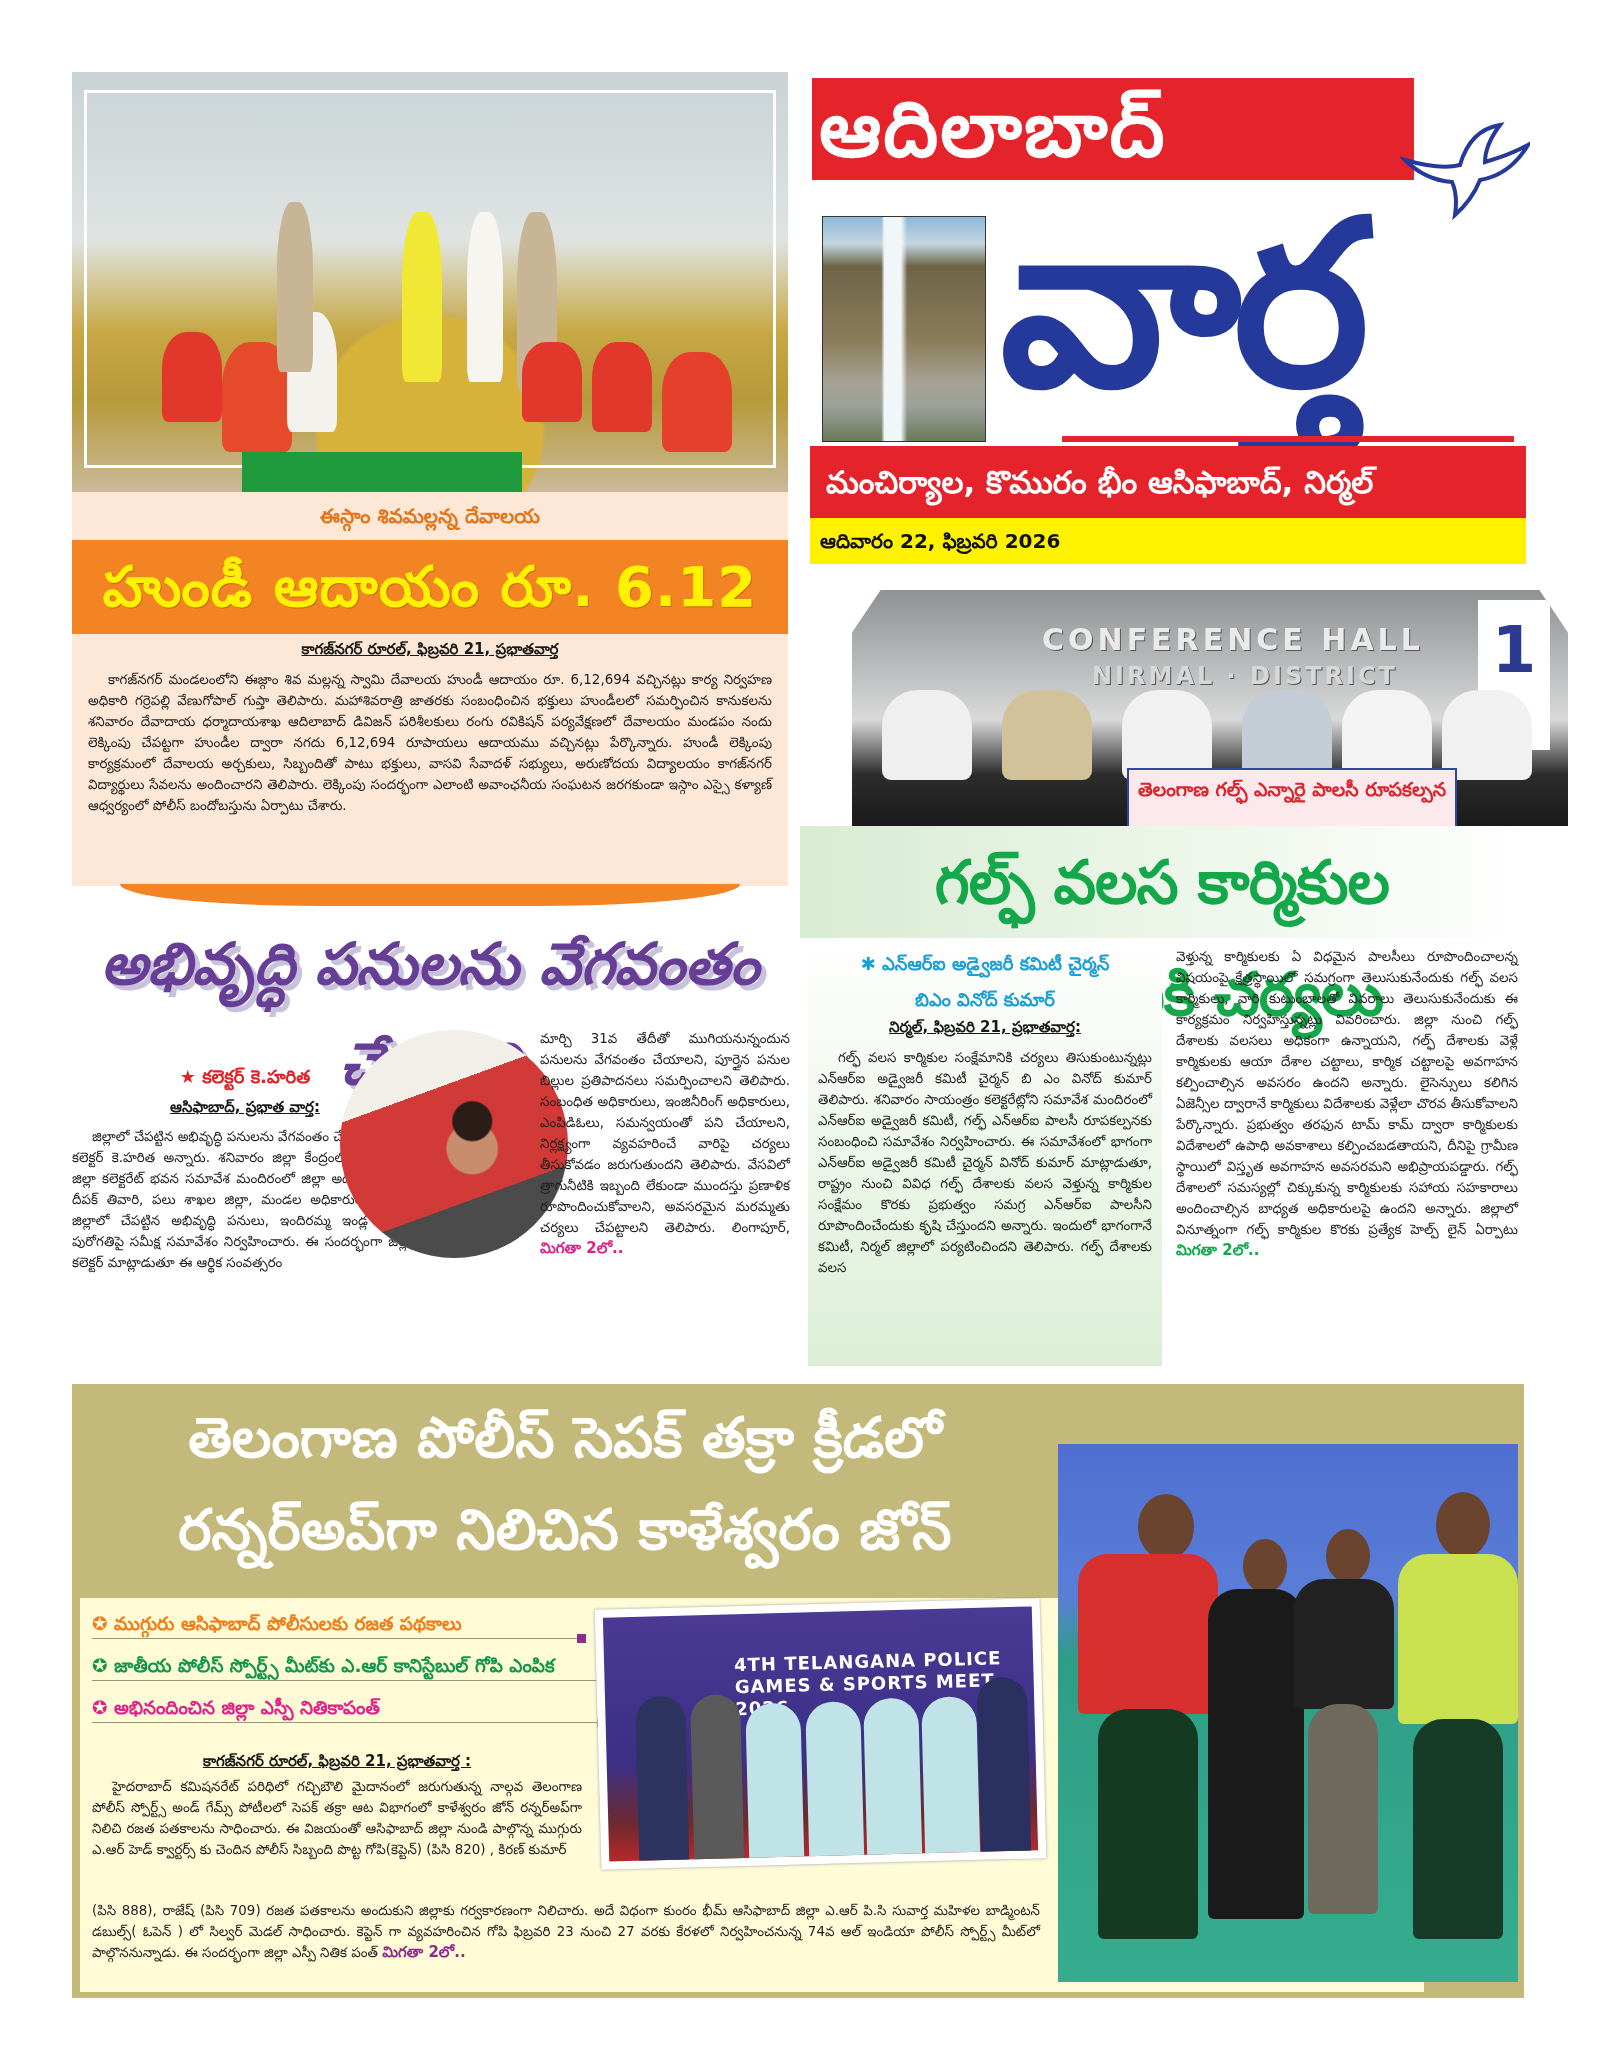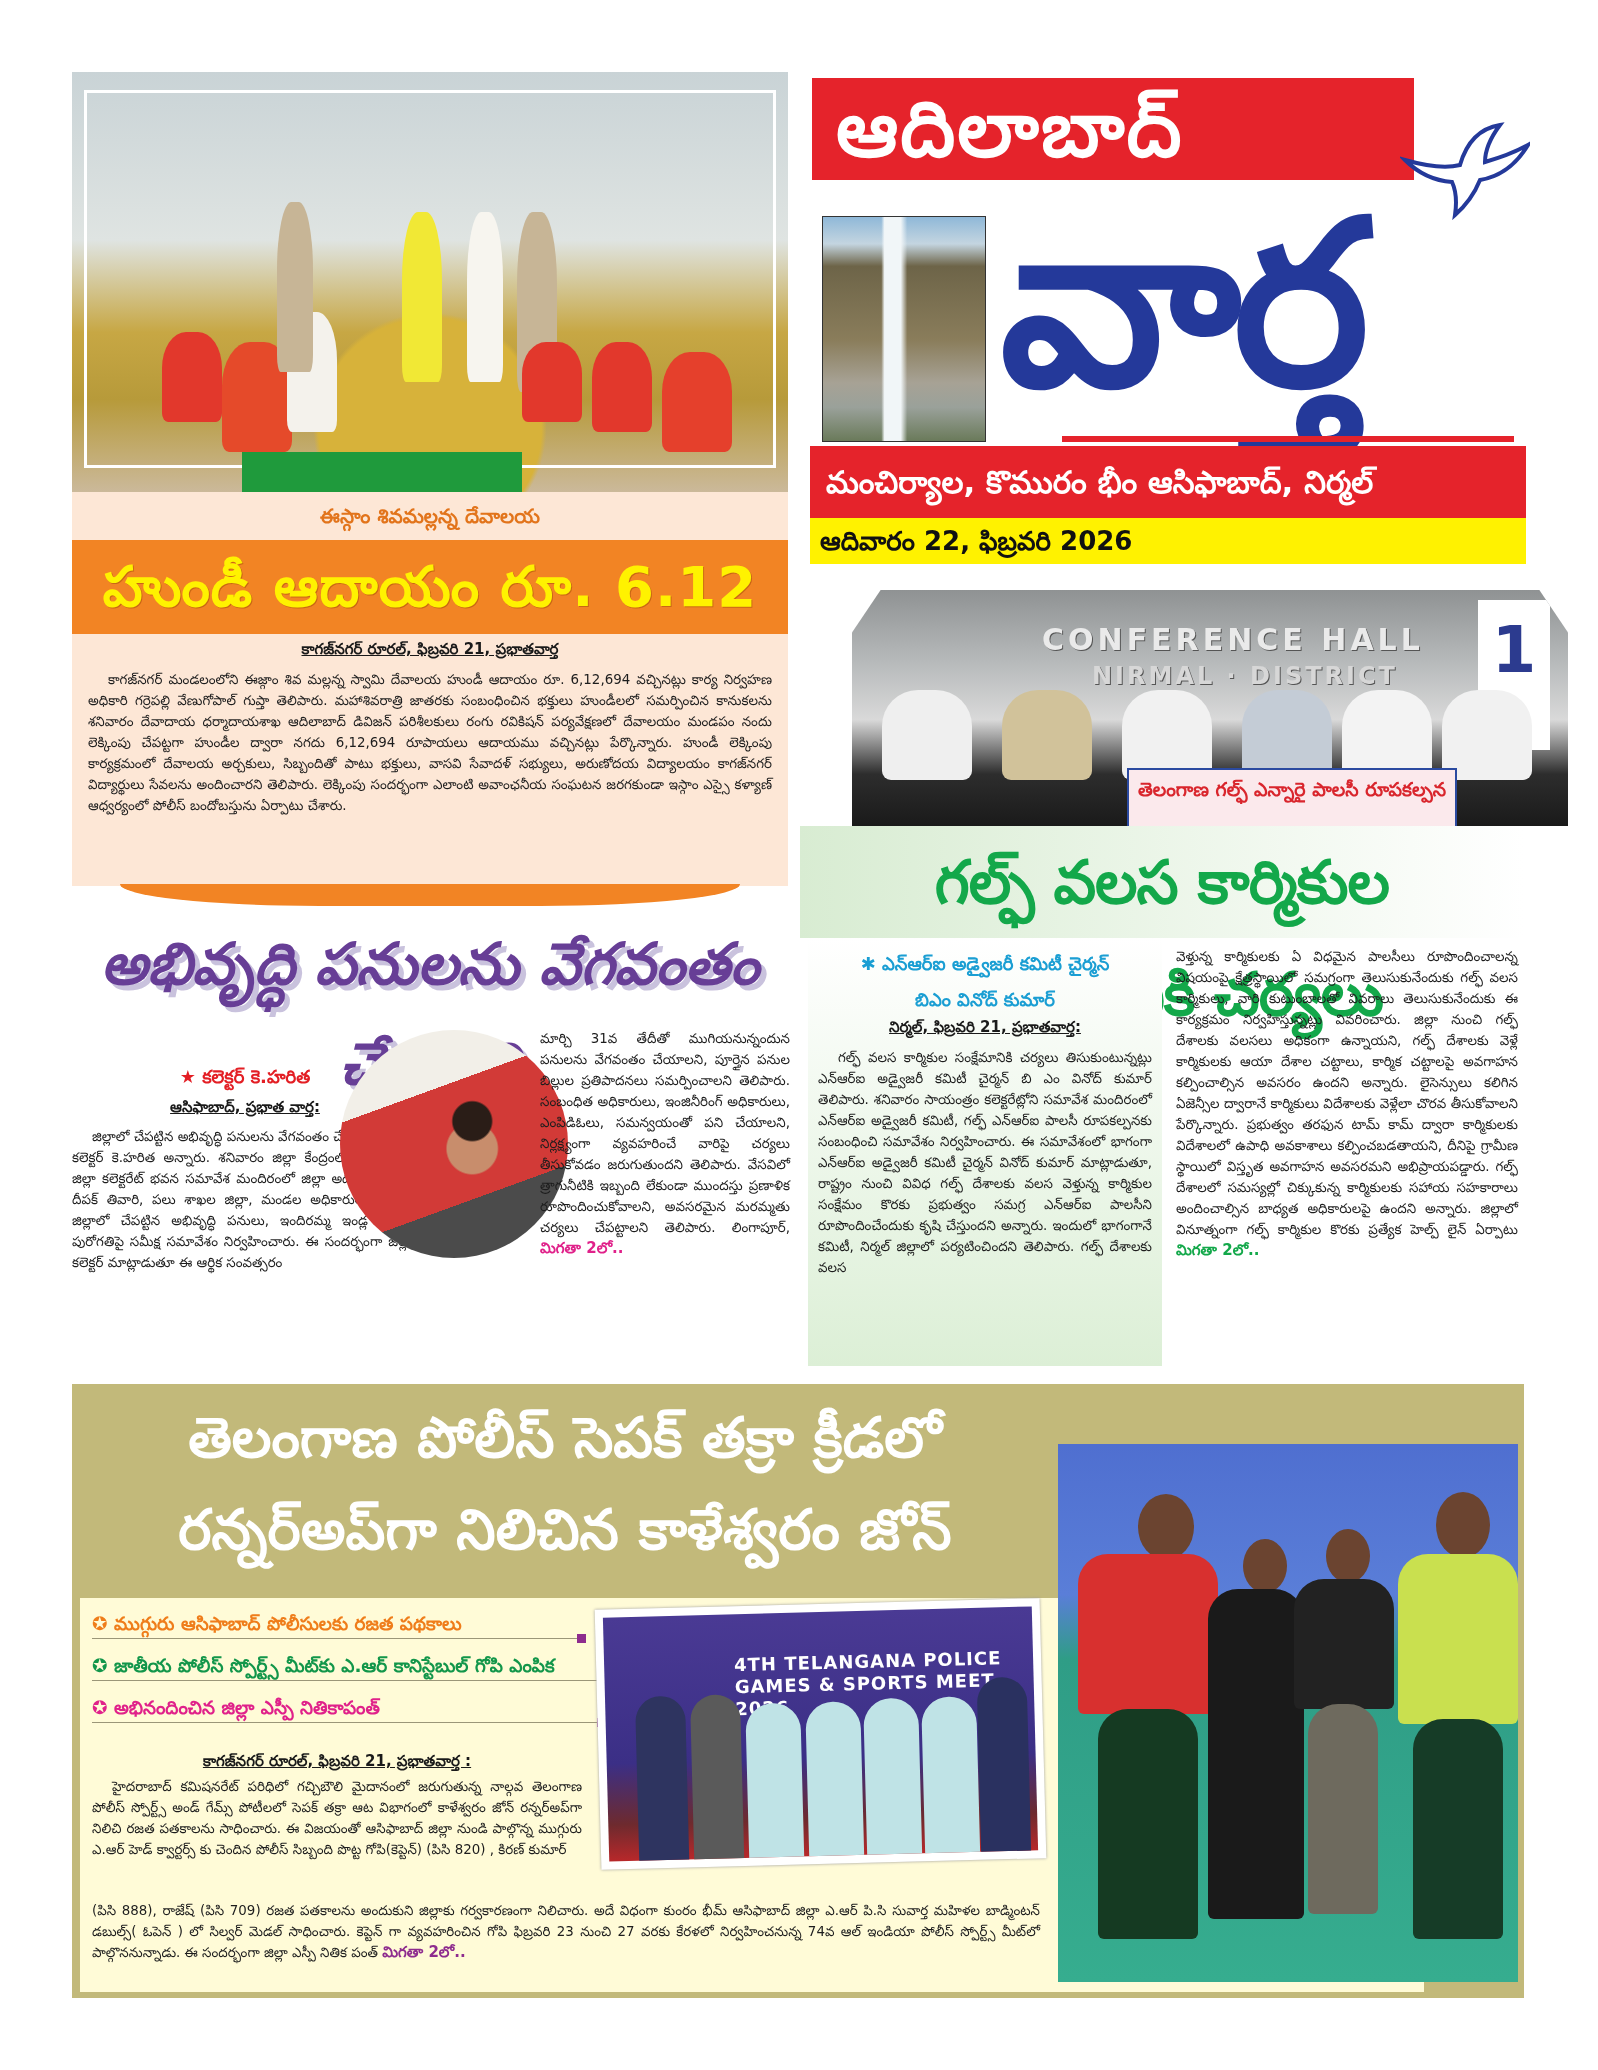--- a/index.html
+++ b/index.html
@@ -34,34 +34,34 @@
   }
   .dateline { text-align: center; font-size: 15px; font-weight: bold; text-decoration: underline; margin-bottom: 8px; }
   .body-text { font-size: 13.4px; line-height: 21px; text-align: justify; text-indent: 20px; color: #1d1d1d; }
   #temple-orange-curve {
     left: 120px; top: 884px; width: 620px; height: 22px; background: #f28424;
     border-radius: 0 0 200px 200px / 0 0 22px 22px;
   }
 
   
   #mast-red { left: 812px; top: 78px; width: 602px; height: 102px; background: #e5232b;
-    color: #fff; font-weight: bold; font-size: 78px; line-height: 102px; padding-left: 24px; letter-spacing: 2px; }
+    color: #fff; font-weight: bold; font-size: 78px; line-height: 102px; padding-left: 7px; letter-spacing: 2px; }
   #mast-dove { left: 1400px; top: 120px; width: 130px; height: 100px; }
   #mast-photo { left: 822px; top: 216px; width: 164px; height: 226px; border: 1px solid #333;
     background:
       linear-gradient(90deg, transparent 0 36%, #f1f6f8 38% 48%, transparent 52%),
       linear-gradient(180deg, #8fb8d8 0%, #c4d5e0 12%, #6d6448 22%, #8a7d5b 55%, #a7a295 74%, #9aa19a 85%, #6a7a5a 100%);
     overflow: hidden; }
   #mast-vartha { left: 1000px; top: 180px; width: 520px; height: 290px;
     color: #24399a; font-weight: bold; font-size: 230px; line-height: 250px; letter-spacing: -8px; }
   #mast-redline { left: 1062px; top: 436px; width: 452px; height: 6px; background: #e5232b; }
   #mast-districts { left: 810px; top: 446px; width: 716px; height: 72px; background: #e5232b;
     color: #fff; font-weight: bold; font-size: 31px; line-height: 72px; padding-left: 16px; white-space: nowrap; }
   #mast-date { left: 810px; top: 518px; width: 716px; height: 46px; background: #fff200;
-    color: #111; font-weight: bold; font-size: 26px; line-height: 46px; padding-left: 10px; }
+    color: #111; font-weight: bold; font-size: 20px; line-height: 46px; padding-left: 10px; }
 
   
   #gulf-photo { left: 852px; top: 590px; width: 716px; height: 236px;
     clip-path: polygon(4% 0, 96% 0, 100% 18%, 100% 100%, 0 100%, 0 18%);
     background: linear-gradient(180deg, #8f9293 0%, #b6b9ba 30%, #d9d9d9 55%, #2d2d2d 78%, #1a1a1a 100%);
     overflow: hidden; padding-left: 29px; }
   #gulf-photo .hall-title { position: absolute; left: 190px; top: 32px; font-size: 30px; font-weight: bold; color: #eaeaea; letter-spacing: 4px; text-shadow: 1px 1px 0 #555; }
   #gulf-photo .hall-sub { position: absolute; left: 240px; top: 72px; font-size: 24px; font-weight: bold; color: #d7d7d7; letter-spacing: 3px; text-shadow: 1px 1px 0 #555; }
   #gulf-photo .banner { position: absolute; left: 275px; top: 178px; width: 330px; height: 70px; background: #fbe9ec; border: 2px solid #2b4aa0; color: #d9262d; font-weight: bold; font-size: 19px; text-align: center; padding-top: 8px; }
   #gulf-photo .rising { position: absolute; right: 18px; top: 10px; width: 72px; height: 150px; background: #ffffff; color: #2c3b8f; font-weight: bold; font-size: 64px; text-align: center; line-height: 100px; }

